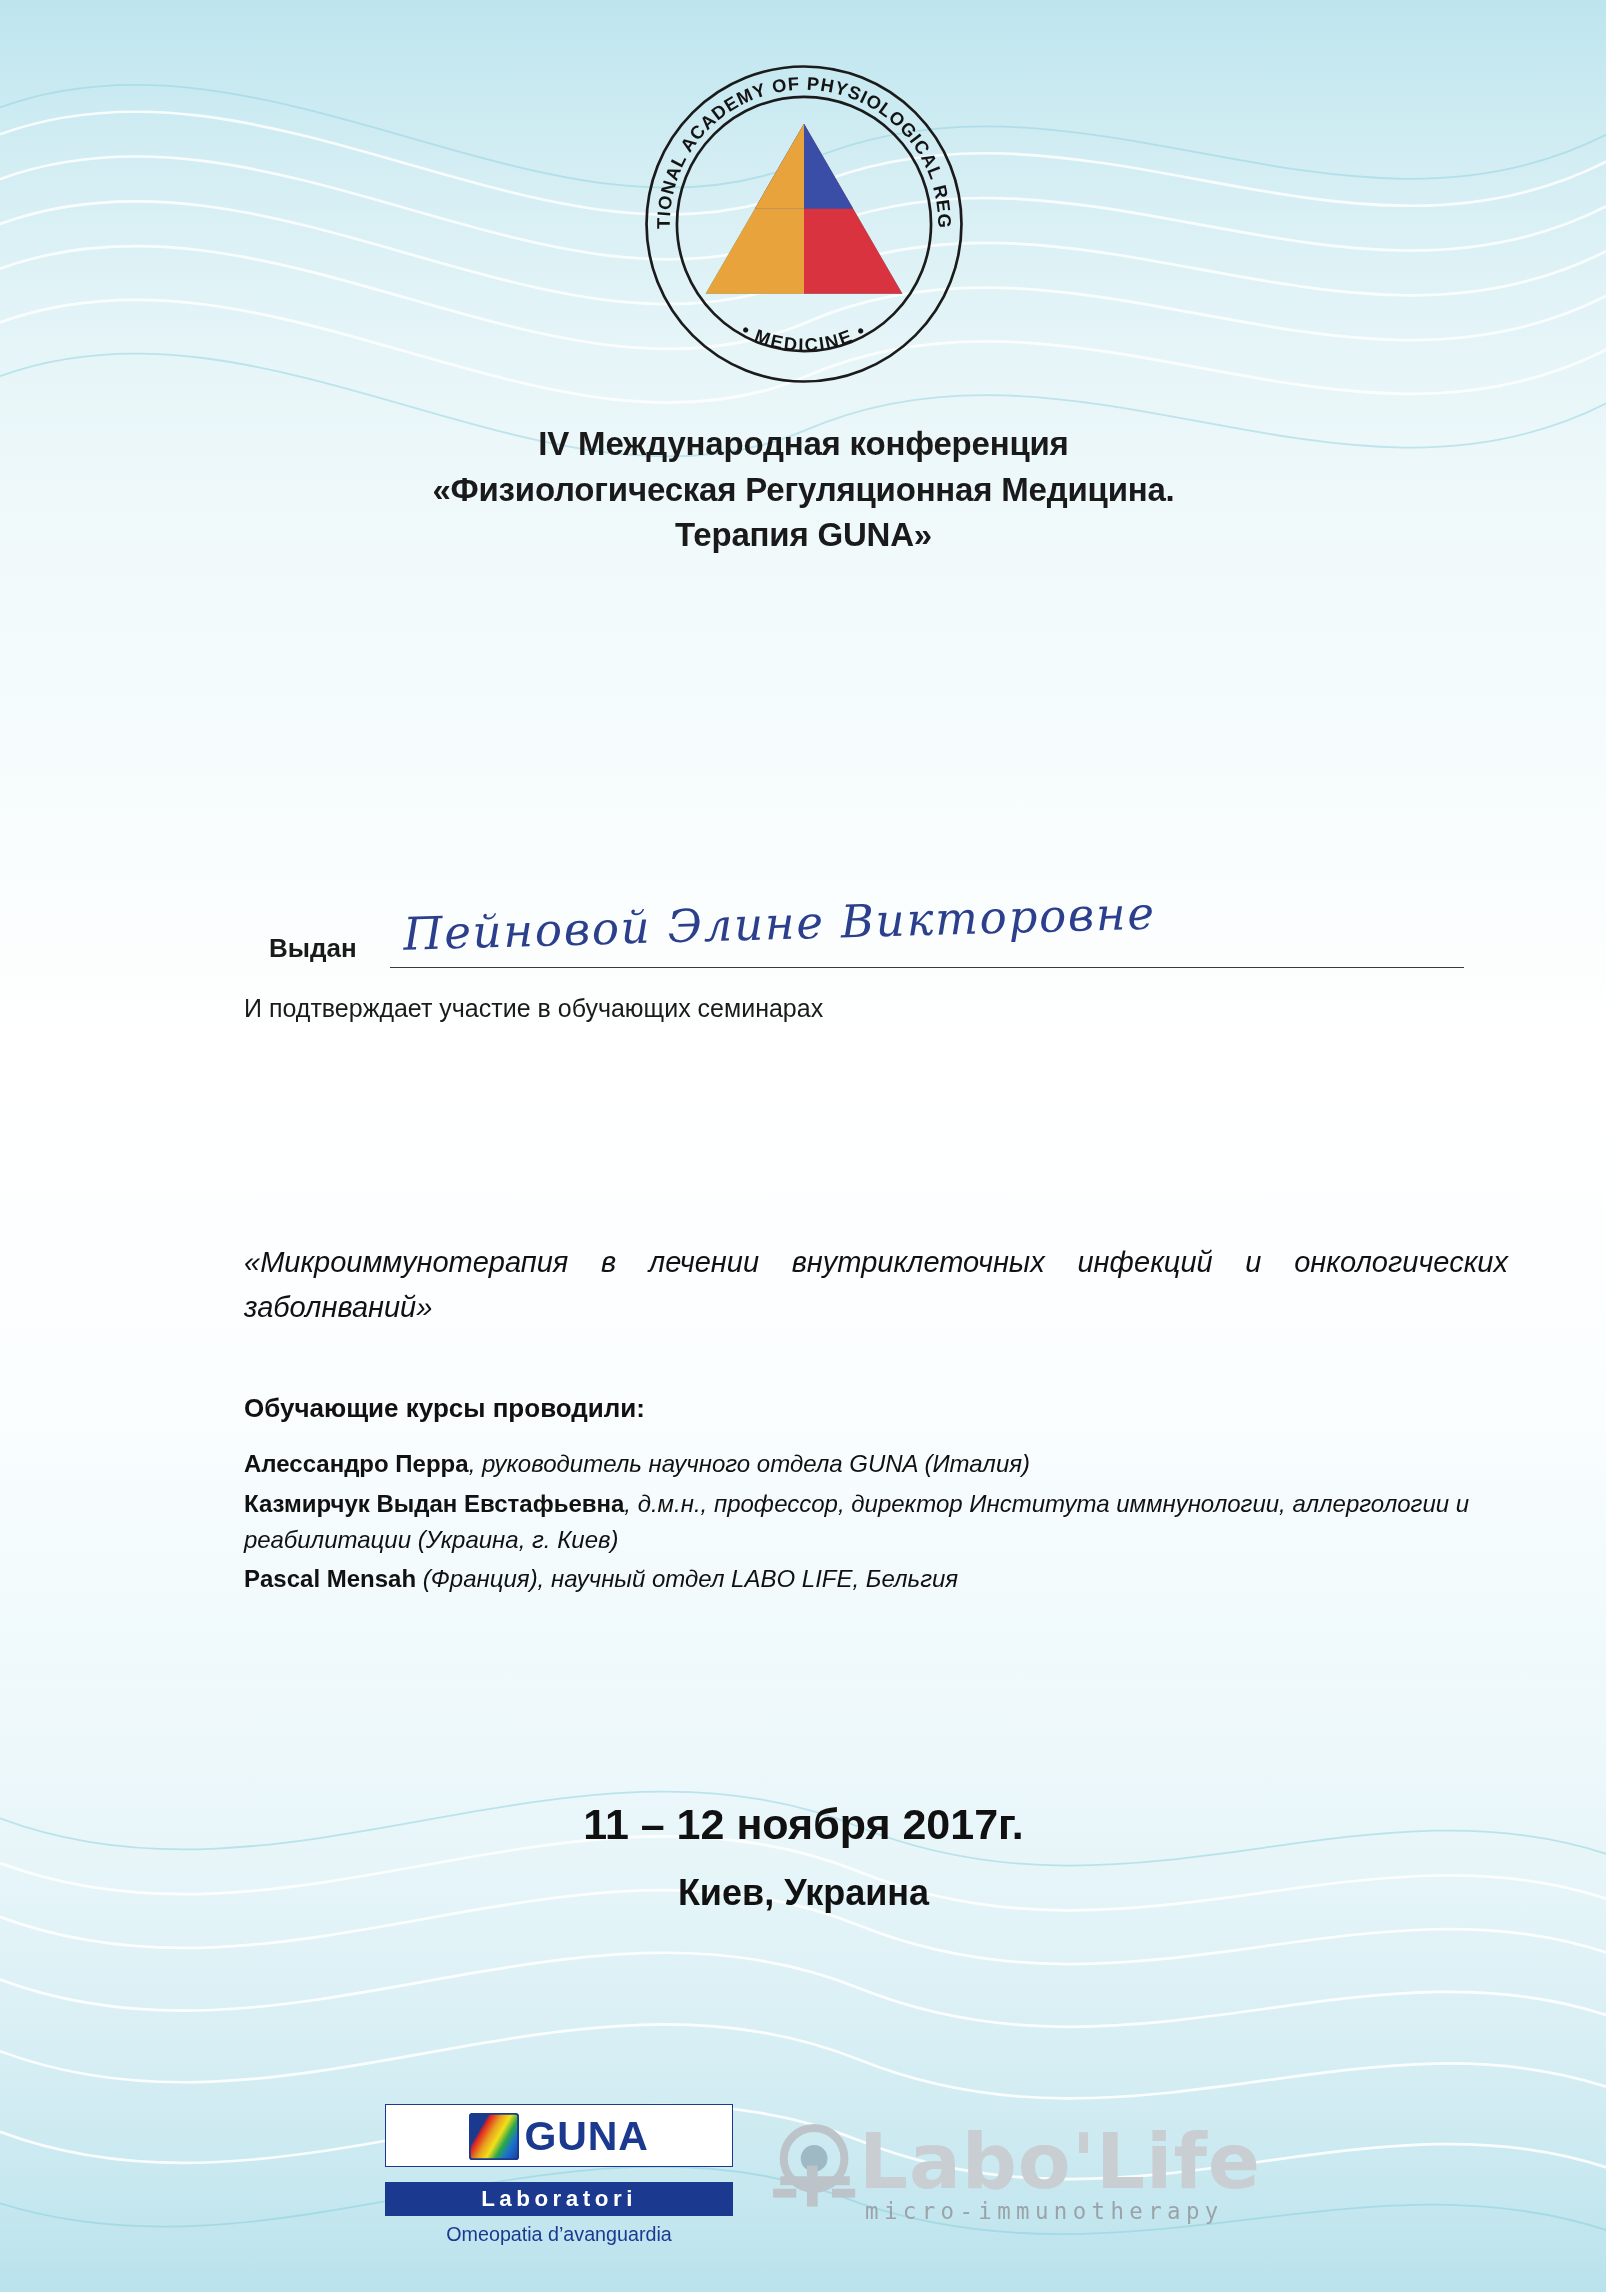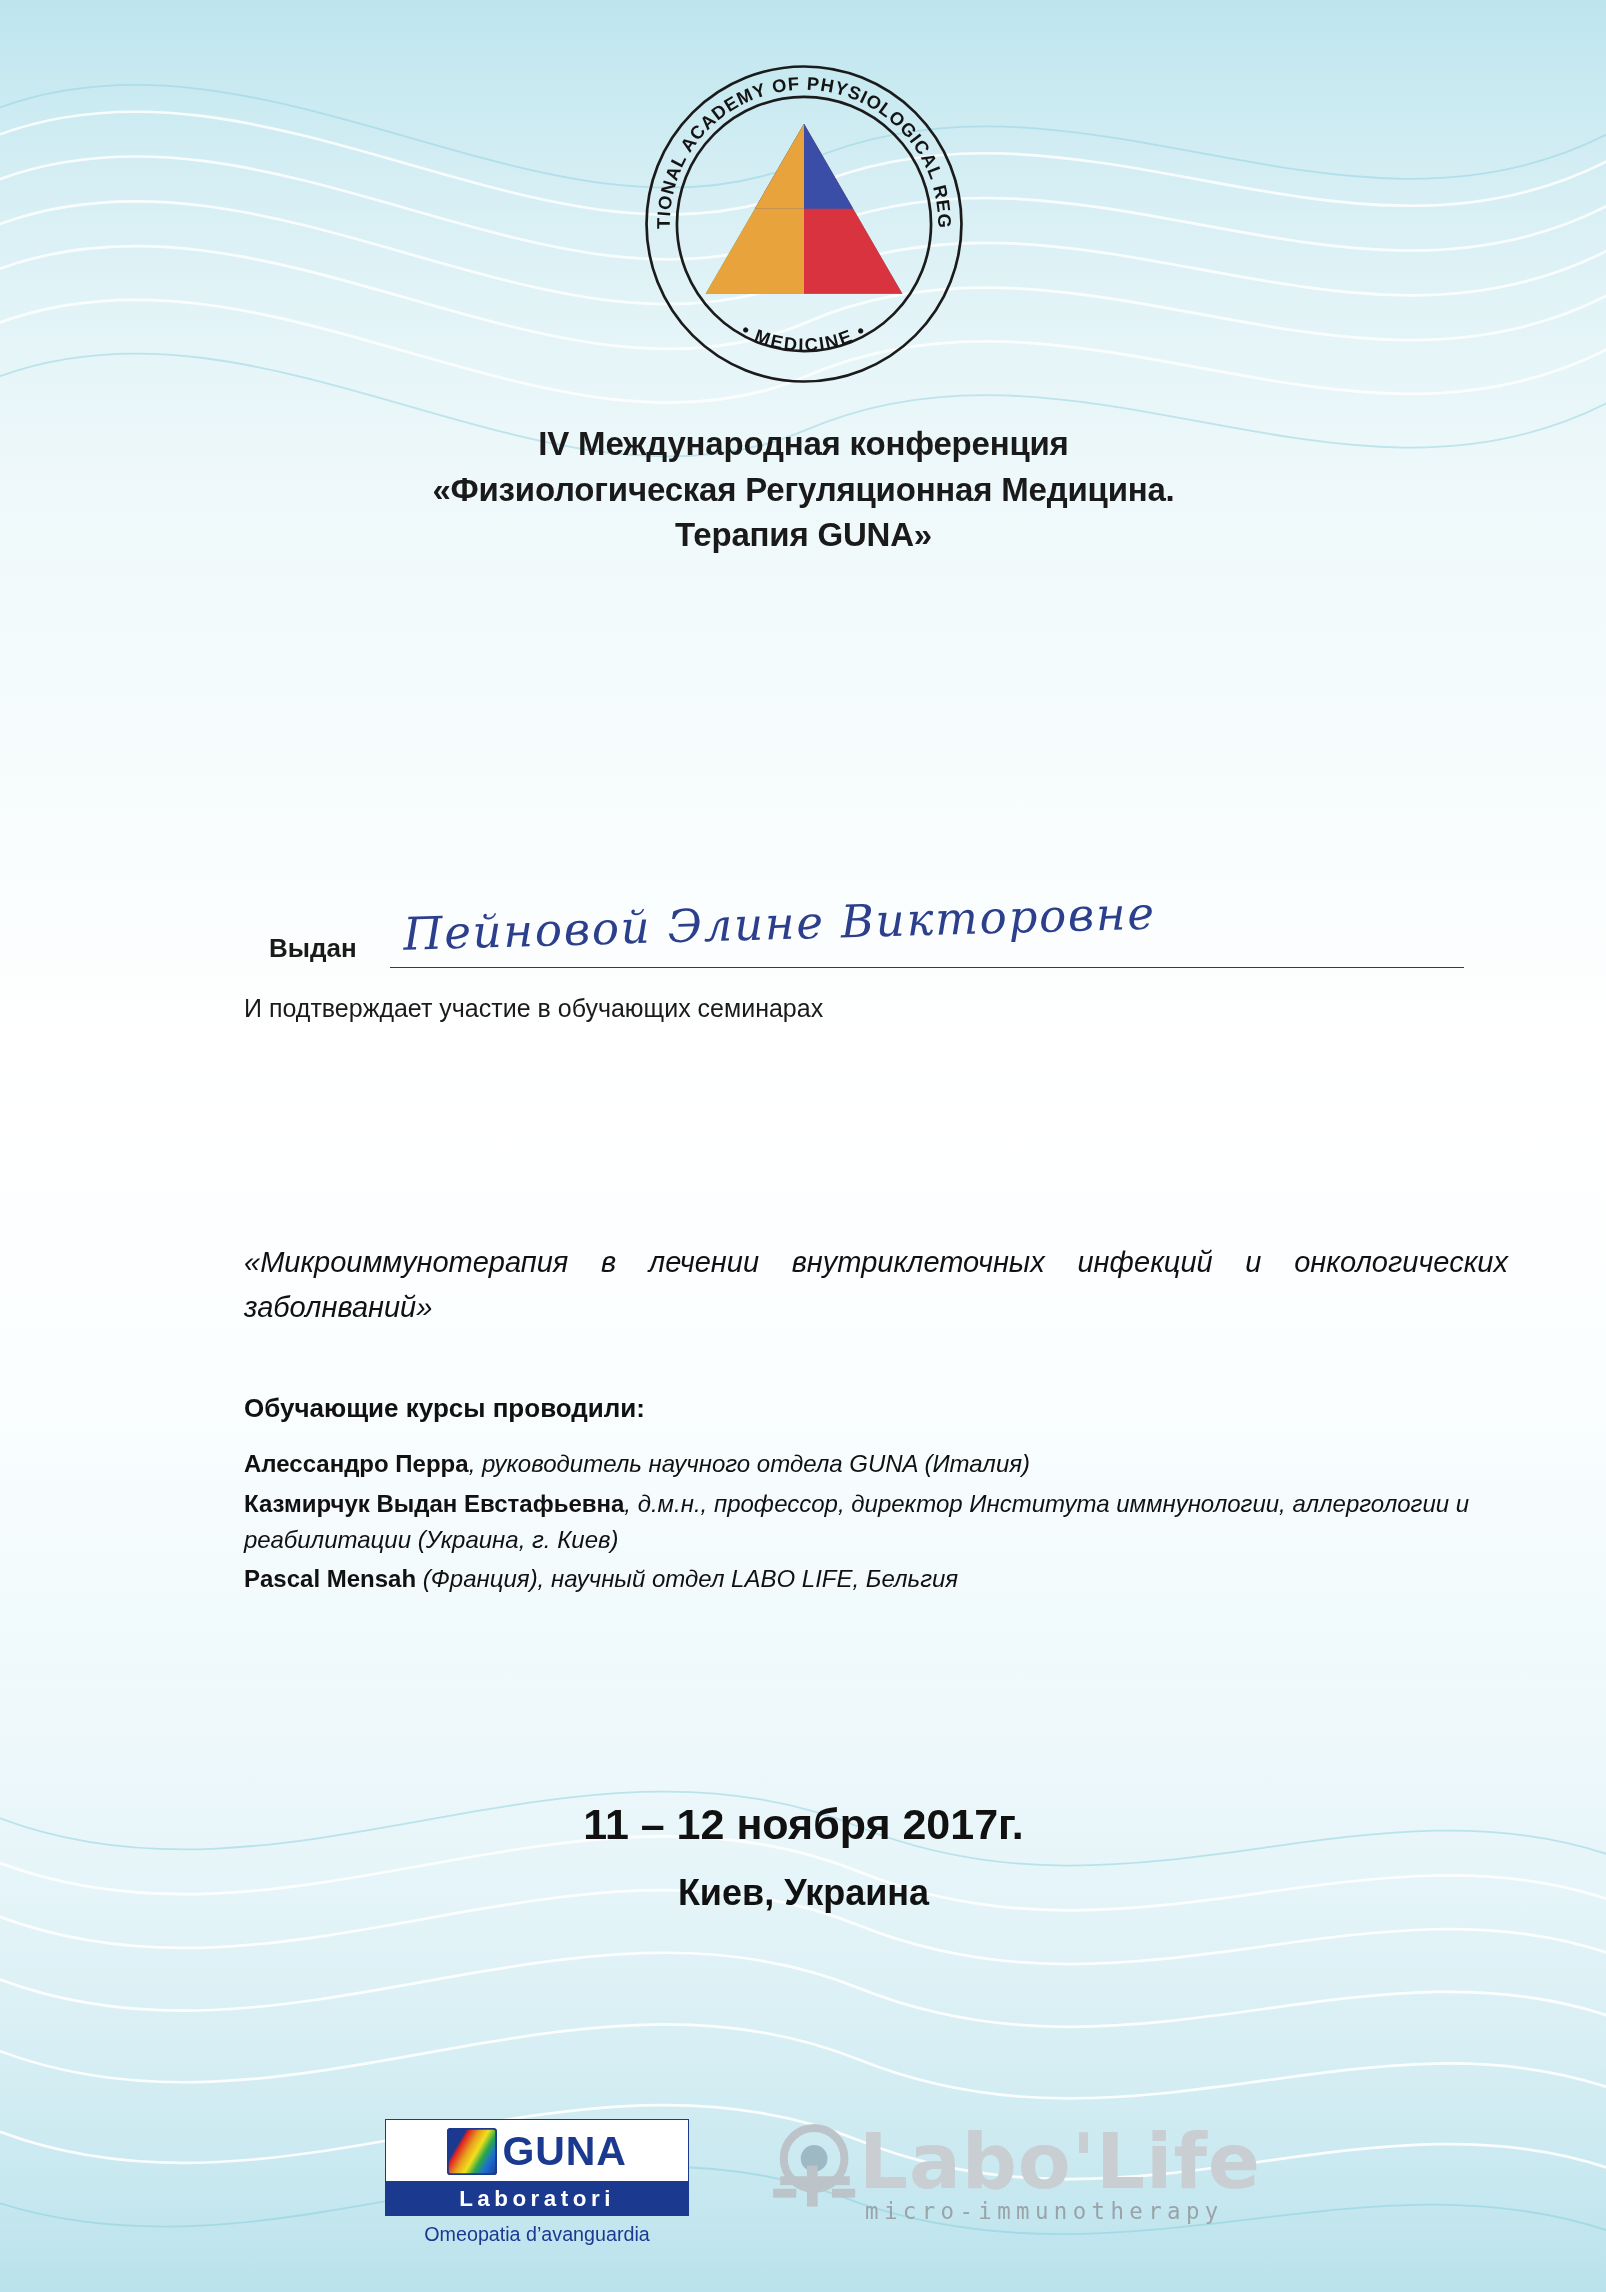--- a/index.html
+++ b/index.html
@@ -167,21 +167,21 @@
     position: absolute;
     bottom: 27px;
     left: 0;
     right: 0;
     height: 179px;
   }
   .guna-logo {
     position: absolute;
     left: 385px;
     bottom: 19.7px;
-    width: 304px;
+    width: 348px;
     text-align: center;
   }
   .guna-main {
     position: relative;
     background: #ffffff;
     border: 1.8px solid #1b3a8f;
     padding: 3.6px 7.2px 1.8px 7.2px;
     display: flex;
     align-items: center;
     justify-content: center;
@@ -207,20 +207,21 @@
     letter-spacing: 0.9px;
     line-height: 1;
   }
   .guna-sub {
     background: #1b3a8f;
     color: #ffffff;
     font-size: 22.4px;
     letter-spacing: 4.5px;
     padding: 3.6px 0 4.5px 0;
     font-weight: bold;
+    margin-top: 15px;
   }
   .guna-tag {
     margin-top: 7.2px;
     font-size: 19.7px;
     color: #1b3a8f;
     font-weight: normal;
   }
   .labolife {
     position: absolute;
     left: 752px;

